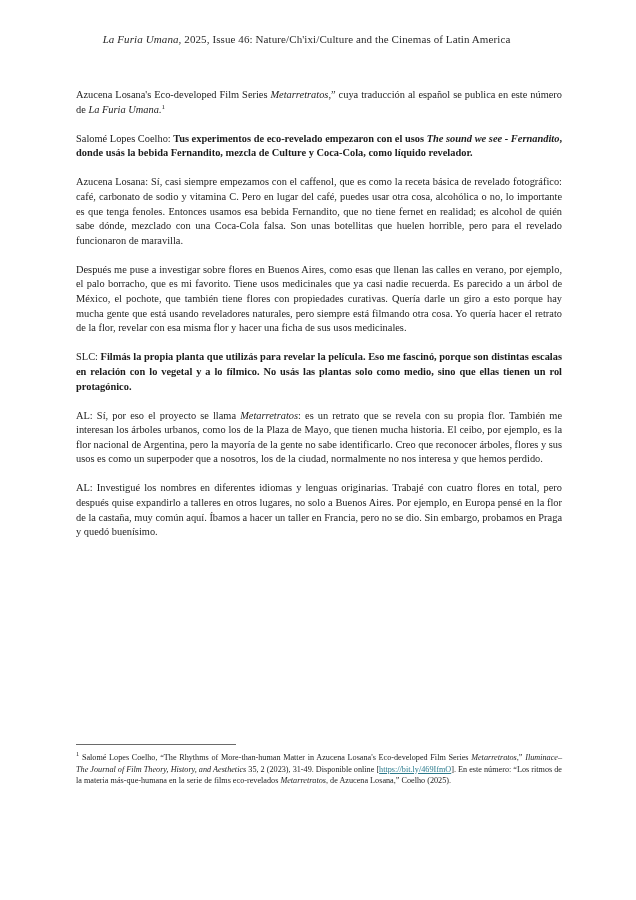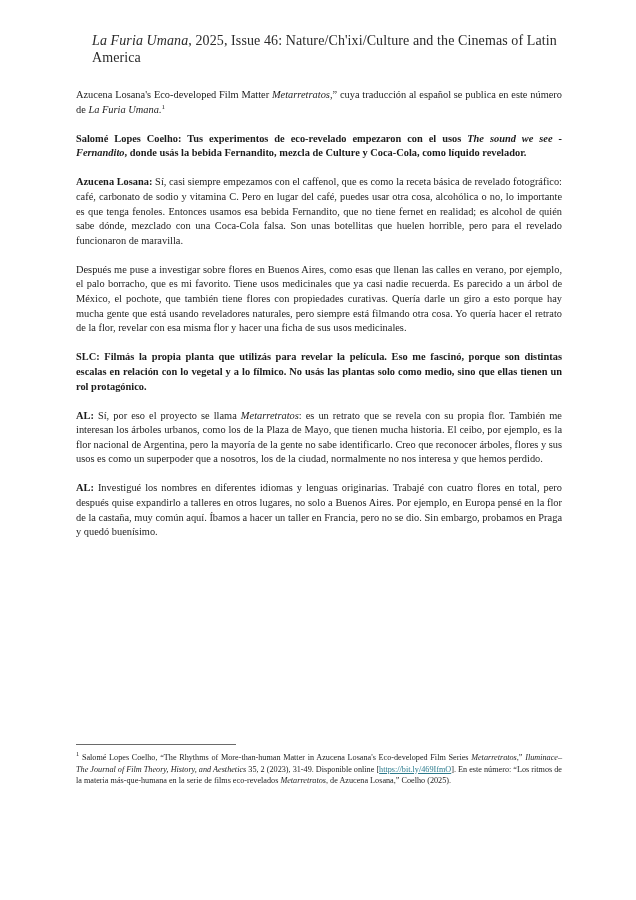--- a/index.html
+++ b/index.html
@@ -19,24 +19,24 @@
     position: relative;
     width: 636px;
     height: 900px;
     box-sizing: border-box;
   }
 
   
   .running-head {
     position: absolute;
     top: 33px;
-    left: 92px;
+    left: 64px;
     width: 485px;
-    text-align: left;
-    font-size: 14px;
+    text-align: center;
+    font-size: 11px;
     line-height: 1.2;
     color: #2a2a2a;
     letter-spacing: 0.1px;
   }
   .running-head .jtitle { font-style: italic; }
 
   
   .content {
     position: absolute;
     top: 88px;
@@ -48,21 +48,21 @@
     font-size: 10.4px;
     line-height: 14.6px;
     text-align: justify;
     text-justify: inter-word;
     color: #1c1c1c;
   }
   p.para.q {
     font-weight: bold;
   }
   .it { font-style: italic; }
-  .speaker { font-weight: bold; }
+  .speaker { font-weight: normal; }
   sup.fn {
     font-size: 7px;
     vertical-align: super;
     line-height: 0;
   }
 
   
   .footnote-area {
     position: absolute;
     left: 76px;
@@ -110,21 +110,21 @@
 <body>
 
 <div class="page">
 
   <div class="running-head">
     <span class="jtitle">La Furia Umana</span><span>, 2025, Issue 46: Nature/Ch'ixi/Culture and the Cinemas of Latin America</span>
   </div>
 
   <div class="content">
 
-    <p class="para"><span>Azucena Losana's Eco-developed Film Matter </span><span class="it">Metarretratos</span><span>,” cuya traducción al español se publica en este número de </span><span class="it">La Furia Umana</span><span>.</span><sup class="fn">1</sup></p>
+    <p class="para"><span>Azucena Losana's Eco-developed Film Series </span><span class="it">Metarretratos</span><span>,” cuya traducción al español se publica en este número de </span><span class="it">La Furia Umana</span><span>.</span><sup class="fn">1</sup></p>
 
     <p class="para q"><span class="speaker">Salomé Lopes Coelho:</span><span> Tus experimentos de eco-revelado empezaron con el usos </span><span class="it">The sound we see - Fernandito</span><span>, donde usás la bebida Fernandito, mezcla de Culture y Coca-Cola, como líquido revelador.</span></p>
 
     <p class="para"><span class="speaker">Azucena Losana:</span><span> Sí, casi siempre empezamos con el caffenol, que es como la receta básica de revelado fotográfico: café, carbonato de sodio y vitamina C. Pero en lugar del café, puedes usar otra cosa, alcohólica o no, lo importante es que tenga fenoles. Entonces usamos esa bebida Fernandito, que no tiene fernet en realidad; es alcohol de quién sabe dónde, mezclado con una Coca-Cola falsa. Son unas botellitas que huelen horrible, pero para el revelado funcionaron de maravilla.</span></p>
 
     <p class="para"><span>Después me puse a investigar sobre flores en Buenos Aires, como esas que llenan las calles en verano, por ejemplo, el palo borracho, que es mi favorito. Tiene usos medicinales que ya casi nadie recuerda. Es parecido a un árbol de México, el pochote, que también tiene flores con propiedades curativas. Quería darle un giro a esto porque hay mucha gente que está usando reveladores naturales, pero siempre está filmando otra cosa. Yo quería hacer el retrato de la flor, revelar con esa misma flor y hacer una ficha de sus usos medicinales.</span></p>
 
     <p class="para q"><span class="speaker">SLC:</span><span> Filmás la propia planta que utilizás para revelar la película. Eso me fascinó, porque son distintas escalas en relación con lo vegetal y a lo fílmico. No usás las plantas solo como medio, sino que ellas tienen un rol protagónico.</span></p>
 
     <p class="para"><span class="speaker">AL:</span><span> Sí, por eso el proyecto se llama </span><span class="it">Metarretratos</span><span>: es un retrato que se revela con su propia flor. También me interesan los árboles urbanos, como los de la Plaza de Mayo, que tienen mucha historia. El ceibo, por ejemplo, es la flor nacional de Argentina, pero la mayoría de la gente no sabe identificarlo. Creo que reconocer árboles, flores y sus usos es como un superpoder que a nosotros, los de la ciudad, normalmente no nos interesa y que hemos perdido.</span></p>

